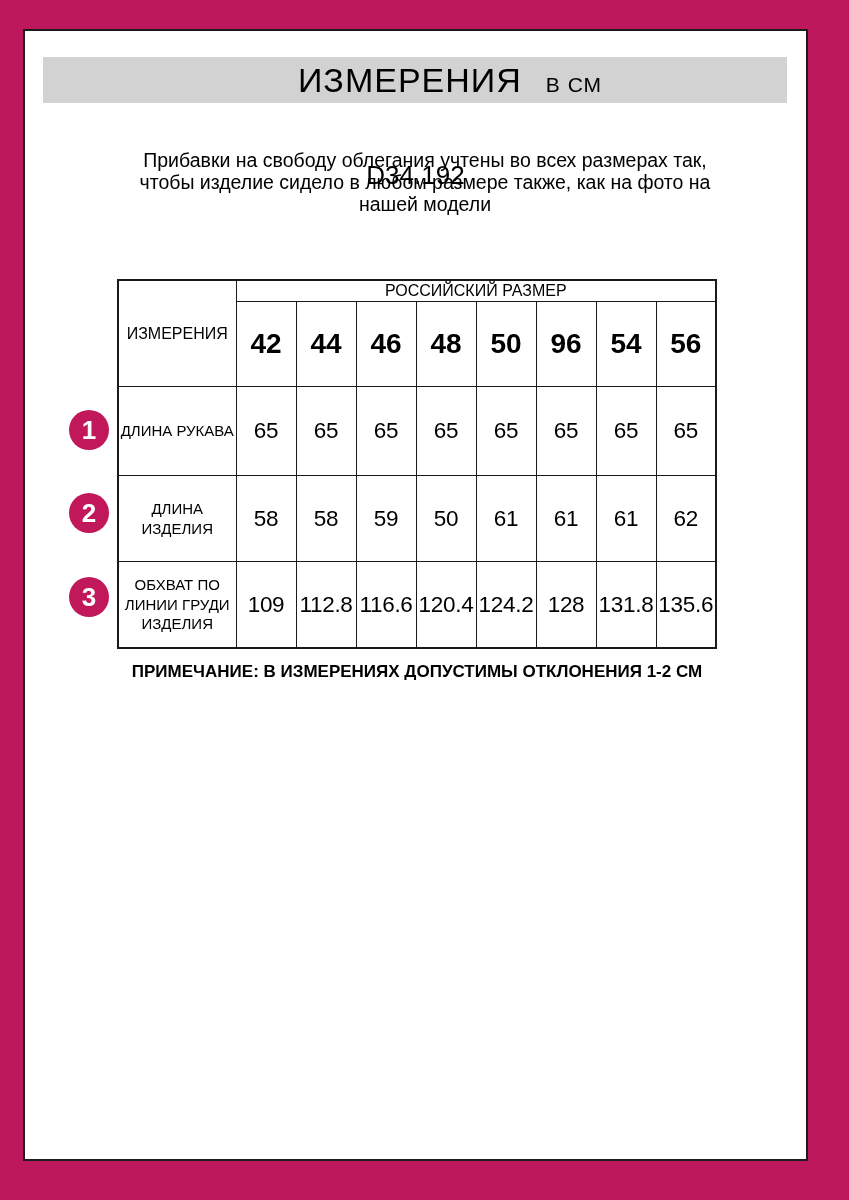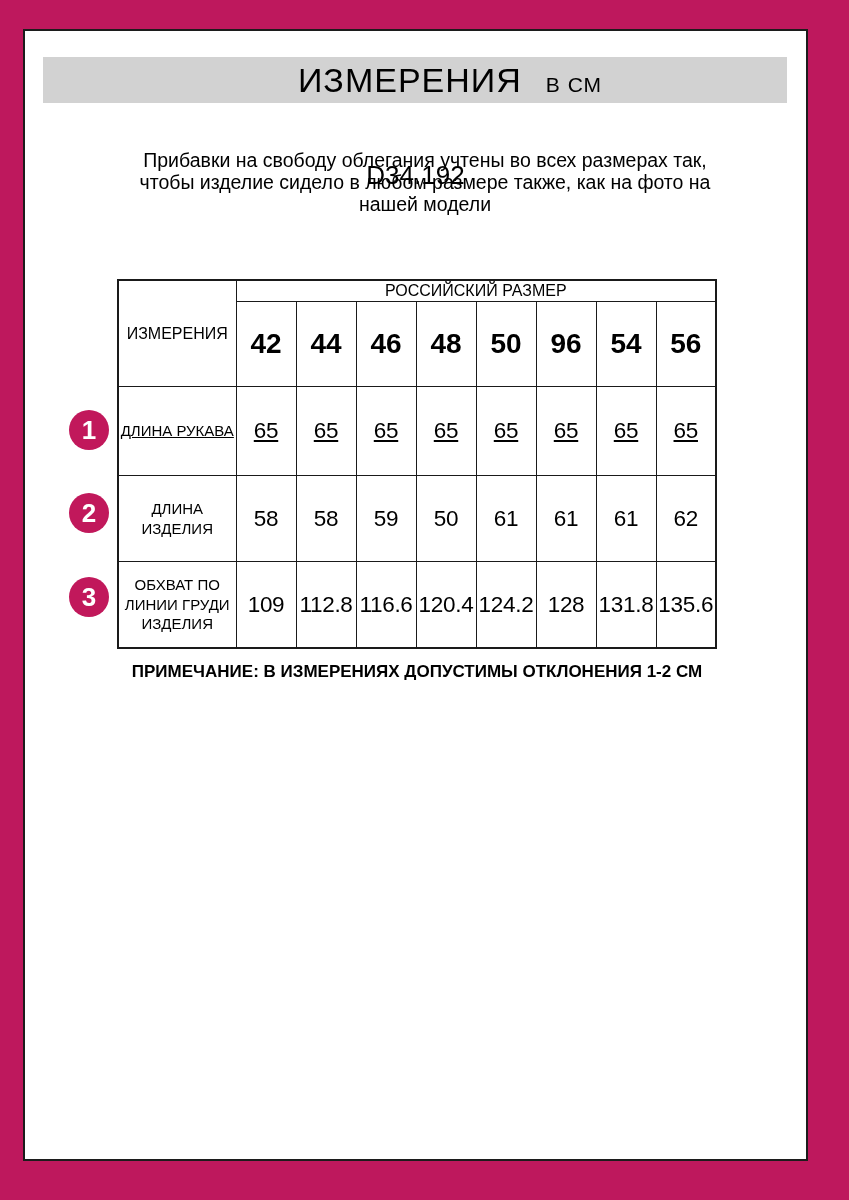--- a/index.html
+++ b/index.html
@@ -111,21 +111,21 @@
   }
   .row-label-cell {
     font-size: 15px;
     line-height: 1.32;
     padding: 0 6px;
   }
   .value-cell {
     font-size: 22.5px;
     letter-spacing: -0.3px;
   }
-  .row-1 td { height: 88px; text-decoration: underline; }
+  .row-1 td { height: 88px; }
   .row-2 td { height: 85px; }
   .row-3 td { height: 85px; }
   .step-badge {
     position: absolute;
     left: 69px;
     width: 40px;
     height: 40px;
     border-radius: 50%;
     background: #c1185b;
     color: #ffffff;

